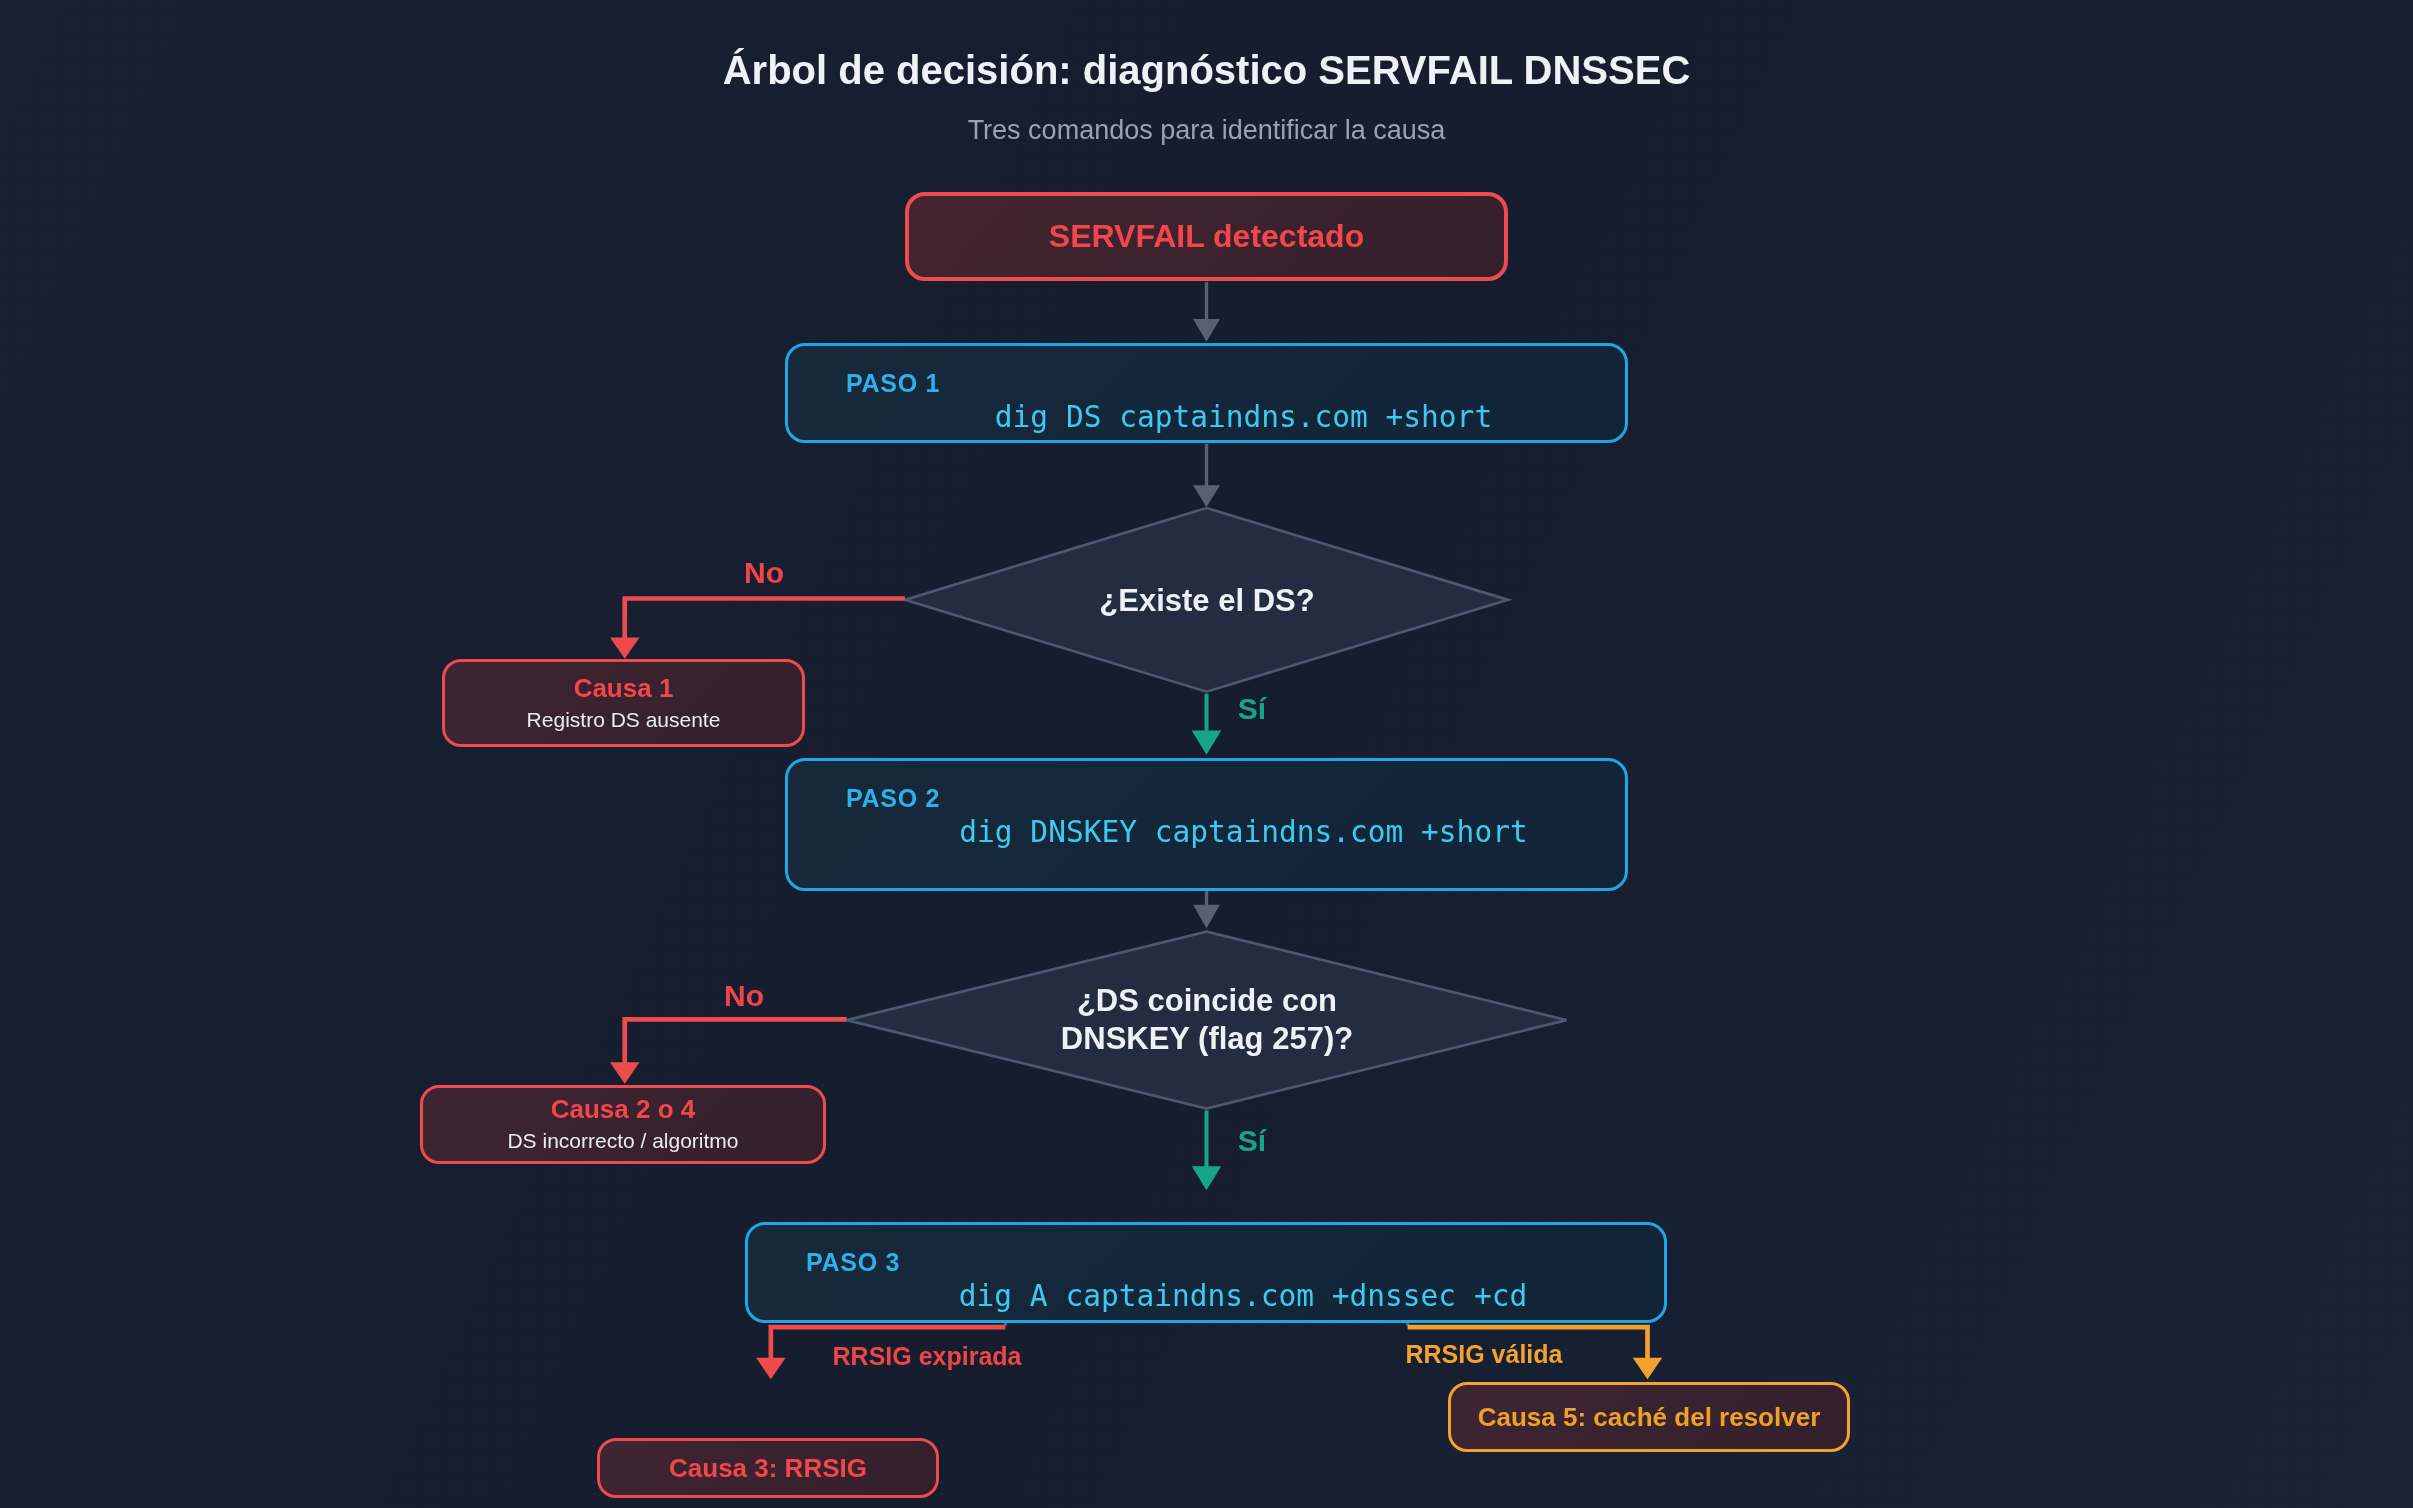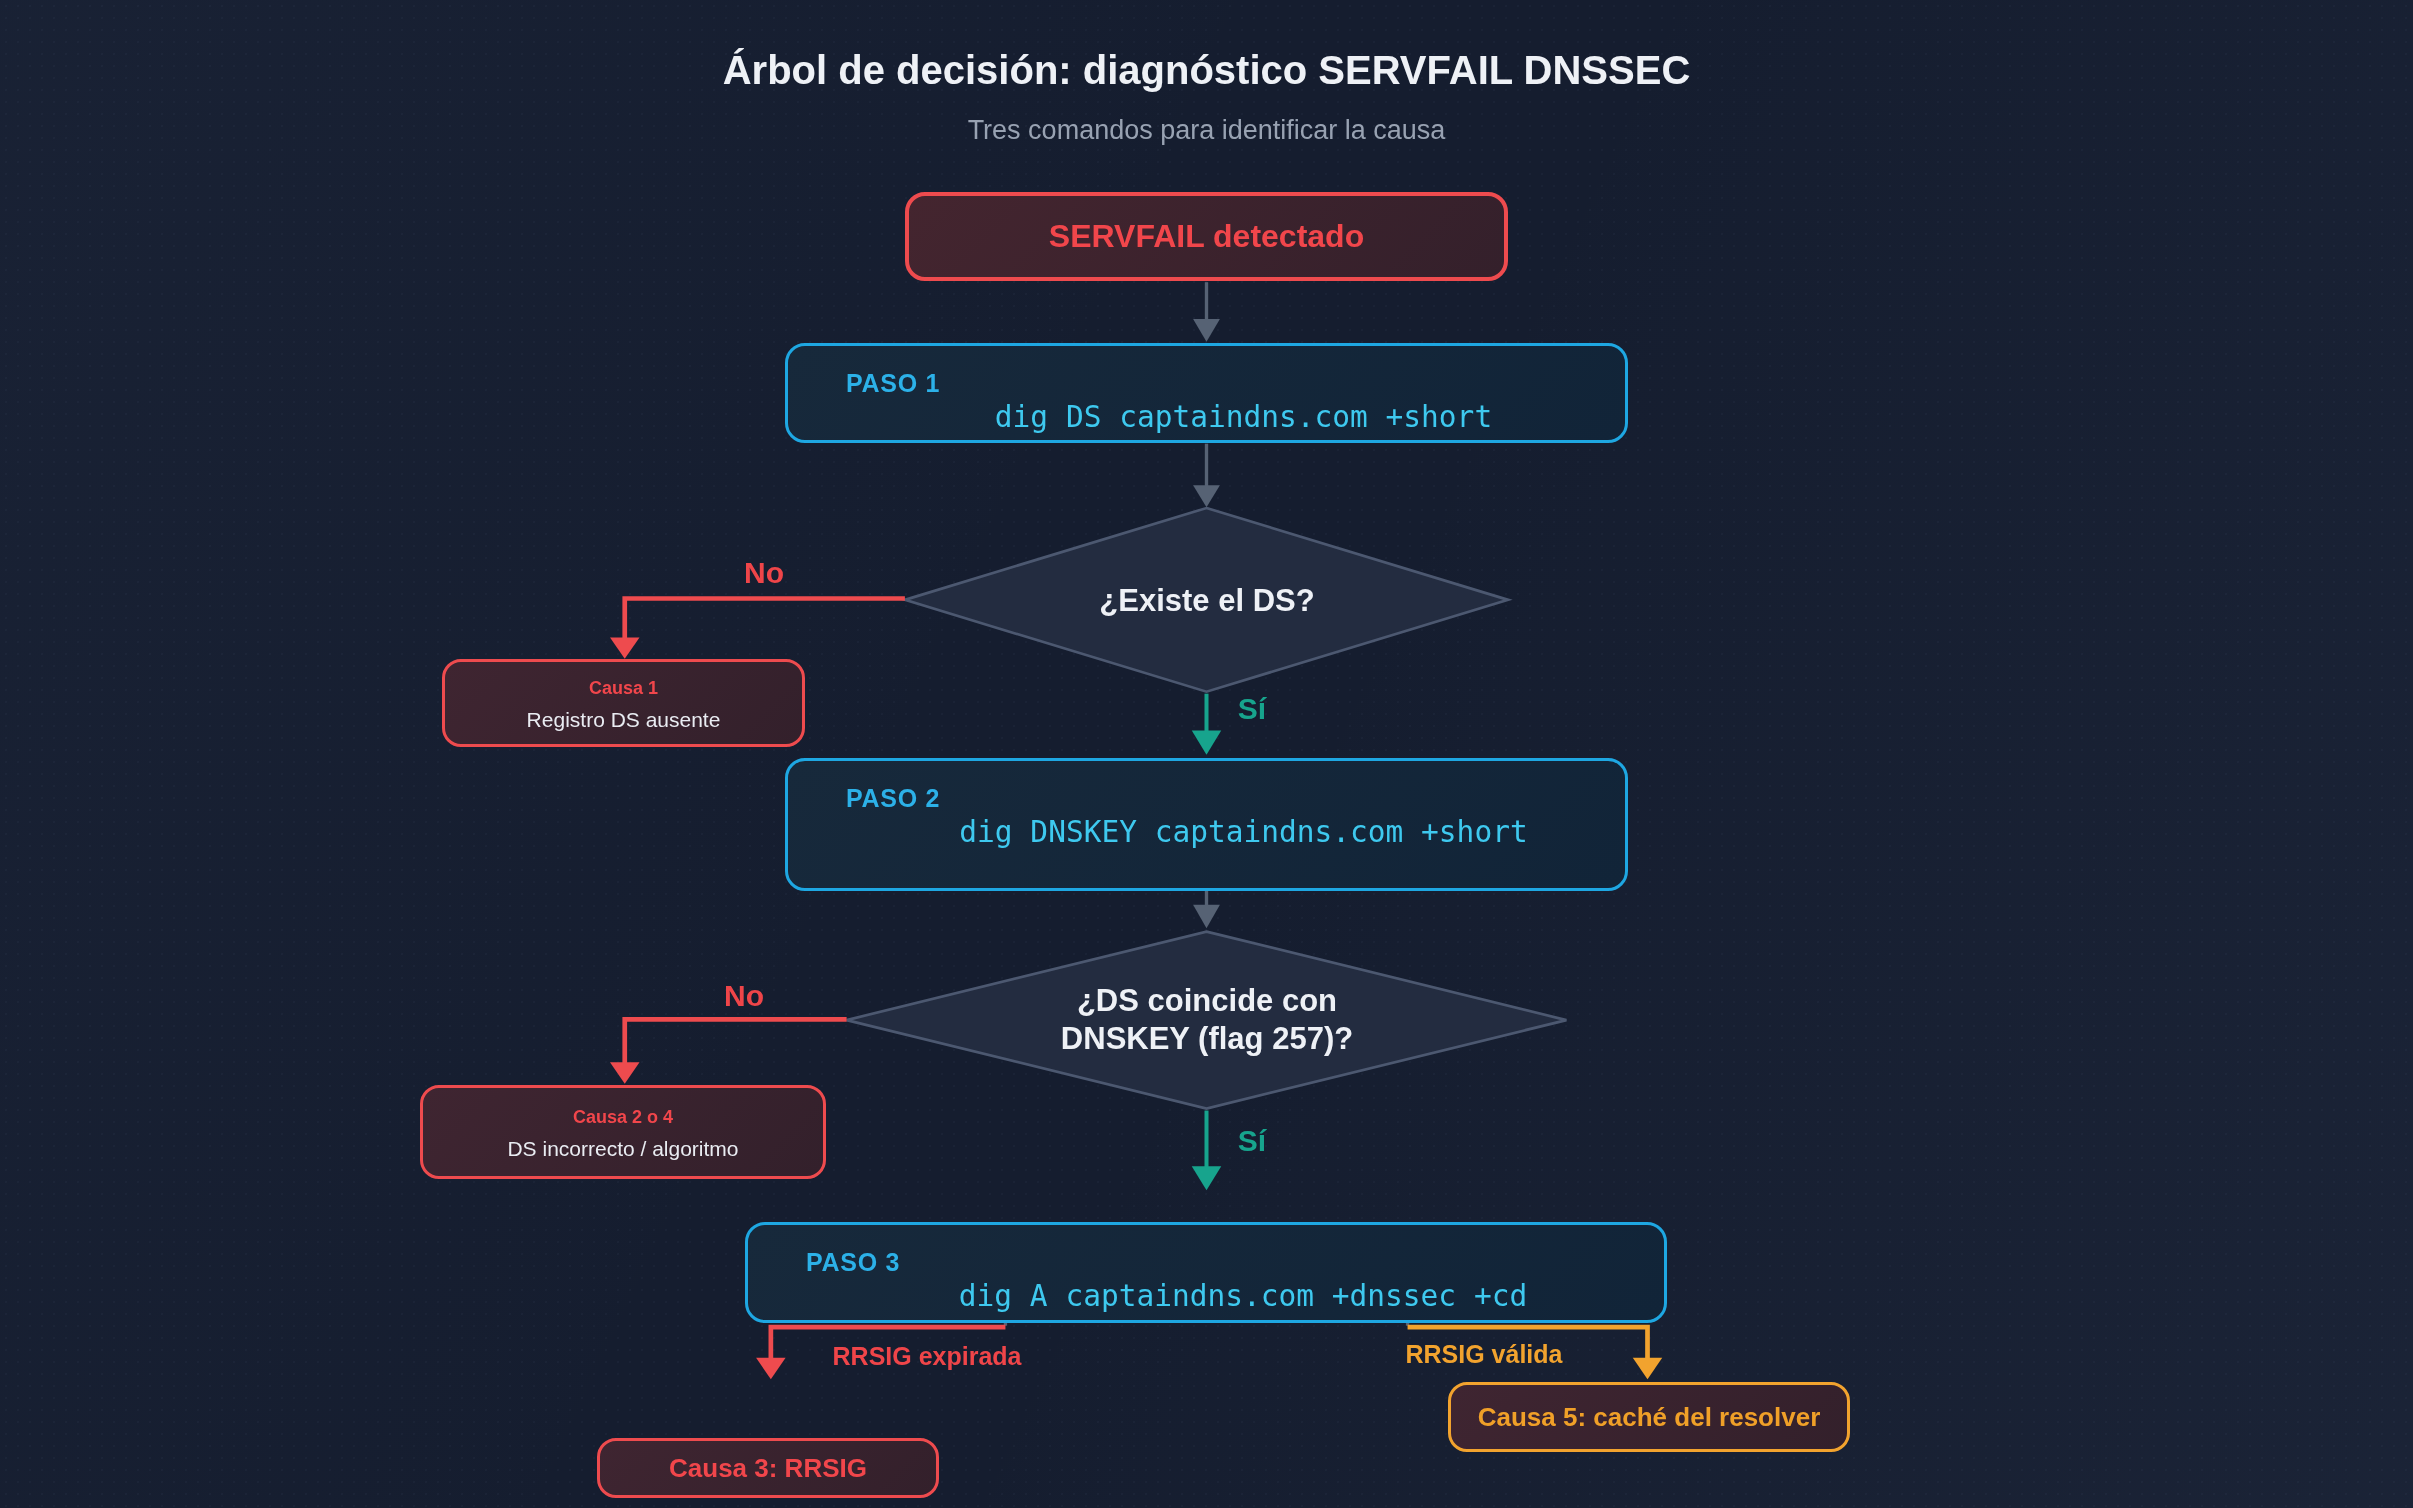--- a/index.html
+++ b/index.html
@@ -73,27 +73,27 @@
   }
   .lbl-expired{color:#ef4549;}
   .lbl-valid{color:#f2a32e;}
 
   .causa{
     border:3.4px solid #ee4b4e;border-radius:19px;
     background:linear-gradient(135deg,#3f2531 0%,#33202b 100%);
     display:flex;flex-direction:column;align-items:center;justify-content:center;
   }
   .causa1{left:442px;top:659px;width:363px;height:88px;}
-  .causa2{left:420px;top:1085px;width:406px;height:94px;}
+  .causa2{left:420px;top:1085px;width:406px;height:79px;}
   .causa3{left:597px;top:1438px;width:342px;height:60px;}
   .causa5{
     left:1448px;top:1382px;width:402px;height:70px;
     border-color:#f2a32e;
   }
-  .causa-title{font-size:18px;font-weight:700;color:#f1464b;line-height:32px;}
+  .causa-title{font-size:26px;font-weight:700;color:#f1464b;line-height:32px;}
   .causa-sub{font-size:21px;font-weight:400;color:#e9ecf2;line-height:31px;}
   .causa-single{font-size:26px;font-weight:700;color:#f1464b;}
   .causa5 .causa-single{color:#f0a028;}
 </style>
 </head>
 <body>
 
 <div id="canvas">
   <div class="sheen sheen-a"></div>
   <div class="sheen sheen-b"></div>

